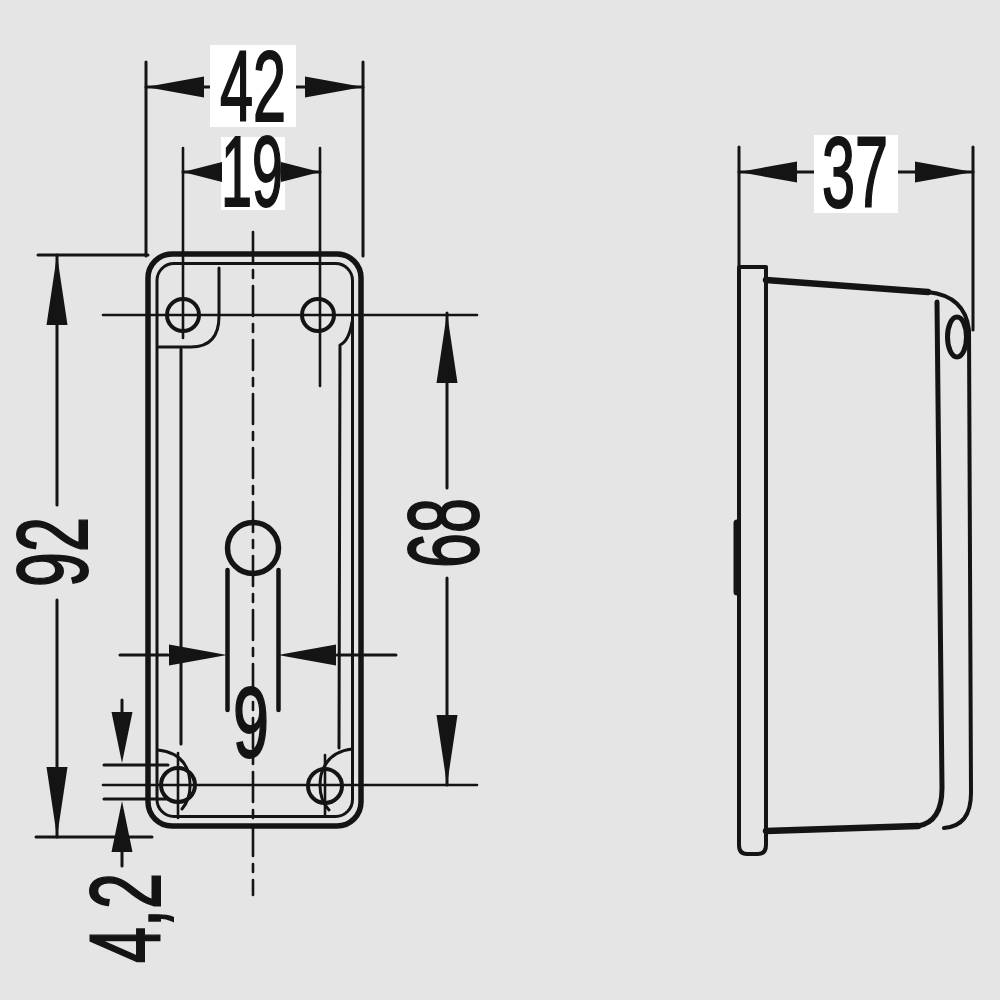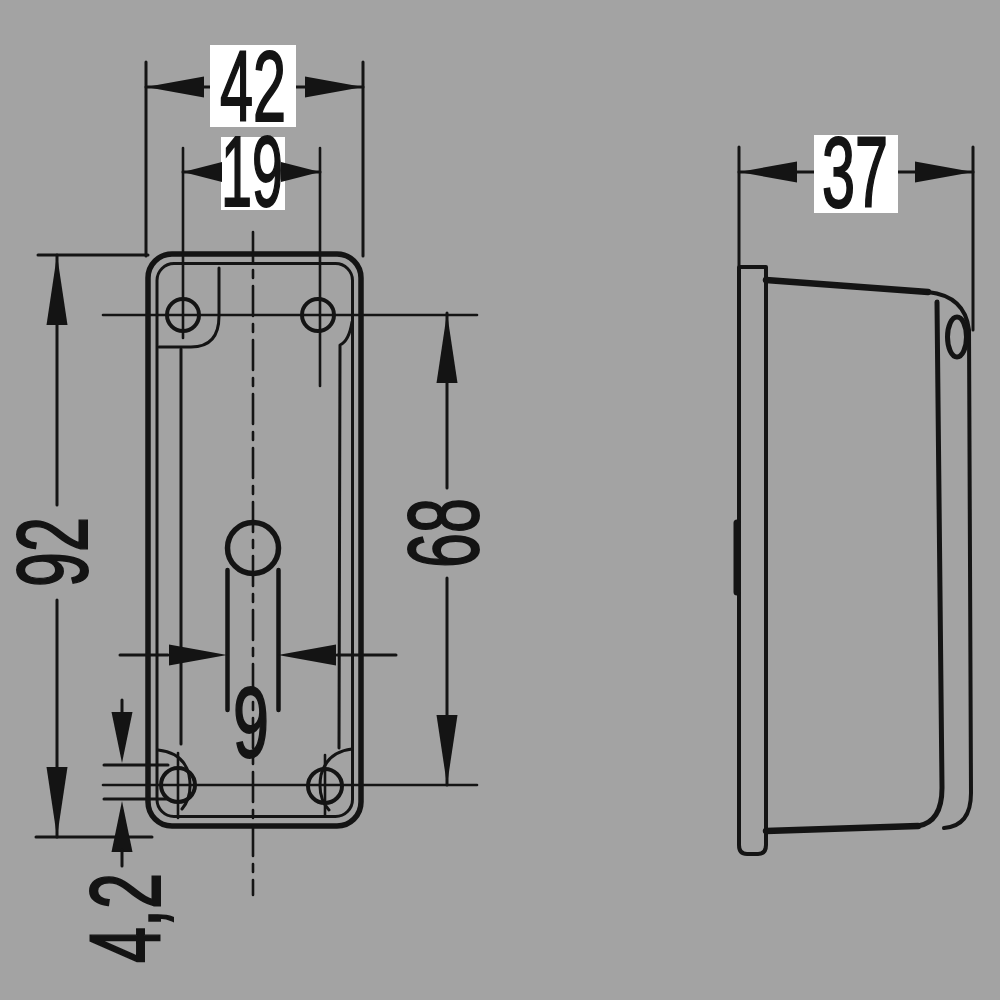--- a/index.html
+++ b/index.html
@@ -1,16 +1,16 @@
 <!DOCTYPE html>
 <html><head>
 <meta charset="utf-8">
 <style>
   html,body{margin:0;padding:0;background:#ffffff;}
-  .stage{position:relative;width:1000px;height:1000px;background:#a3a3a3;overflow:hidden;
+  .stage{position:relative;width:1000px;height:1000px;background:#e5e5e5;overflow:hidden;
          font-family:"Liberation Sans","DejaVu Sans",sans-serif;}
   svg{position:absolute;left:0;top:0;}
   .ln{stroke:#141414;fill:none;stroke-linecap:round;stroke-linejoin:round;}
   .thick{stroke-width:5.5;}
   .med{stroke-width:4;}
   .thin{stroke-width:3;}
   .hair{stroke-width:2.6;}
   .arrow{fill:#141414;stroke:none;}
   .mask{fill:#ffffff;stroke:none;}
   .dimtext{fill:#141414;stroke:#141414;stroke-width:2;font-size:100px;

